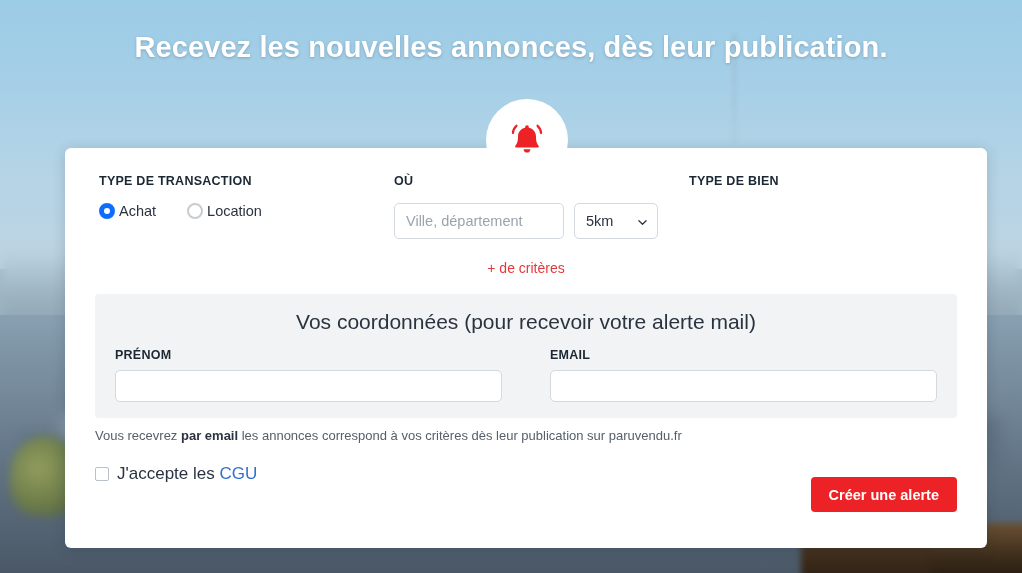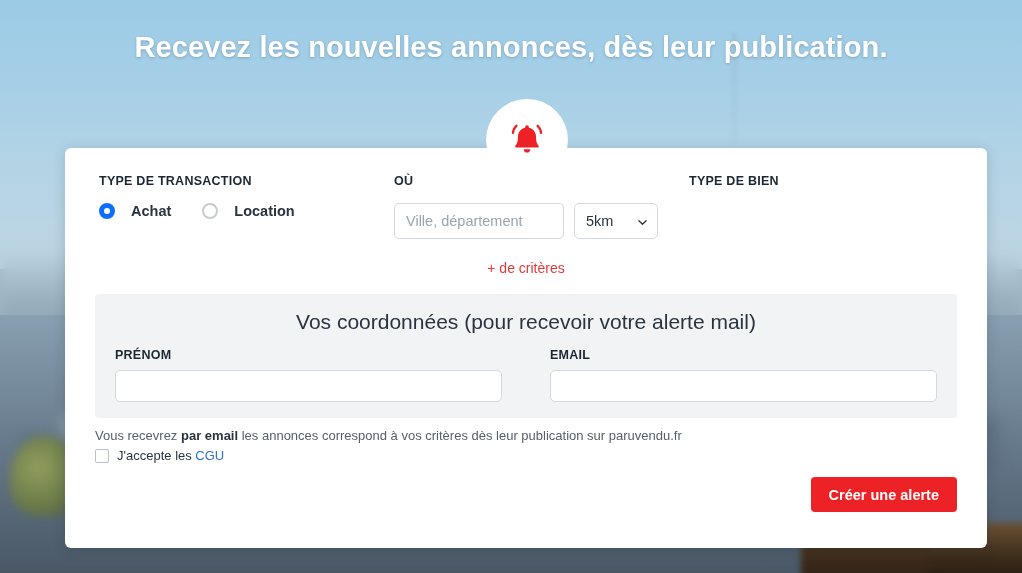--- a/index.html
+++ b/index.html
@@ -155,21 +155,21 @@
     font-size: 12.5px;
     font-weight: bold;
     color: #1b2733;
     letter-spacing: .25px;
     margin-bottom: 15px;
     text-transform: uppercase;
   }
 
   
   .radio-row { display: flex; align-items: center; gap: 9px; }
-  .radio-opt { display: flex; align-items: center; gap: 16px; cursor: pointer; margin-right: 22px; font-weight: bold; }
+  .radio-opt { display: flex; align-items: center; gap: 4px; cursor: pointer; margin-right: 22px; }
   .radio {
     width: 16px; height: 16px;
     border-radius: 50%;
     border: 2px solid #c7ccd1;
     background: #fff;
     position: relative;
     flex: none;
   }
   .radio.checked {
     border-color: #0d6efd;
@@ -271,25 +271,25 @@
     left: 30px;
     top: 280px;
     font-size: 13px;
     color: #55606b;
   }
   .legal b { color: #2a3440; }
 
   .accept-row {
     position: absolute;
     left: 30px;
-    top: 300px;
+    top: 316px;
     display: flex;
     align-items: center;
     gap: 8px;
-    font-size: 13px;
+    font-size: 17px;
     color: #2a3440;
     text-align: center;
   }
   .checkbox {
     width: 14px; height: 14px;
     border: 1px solid #b9c0c7;
     border-radius: 2px;
     background: #fff;
     cursor: pointer;
     flex: none;

